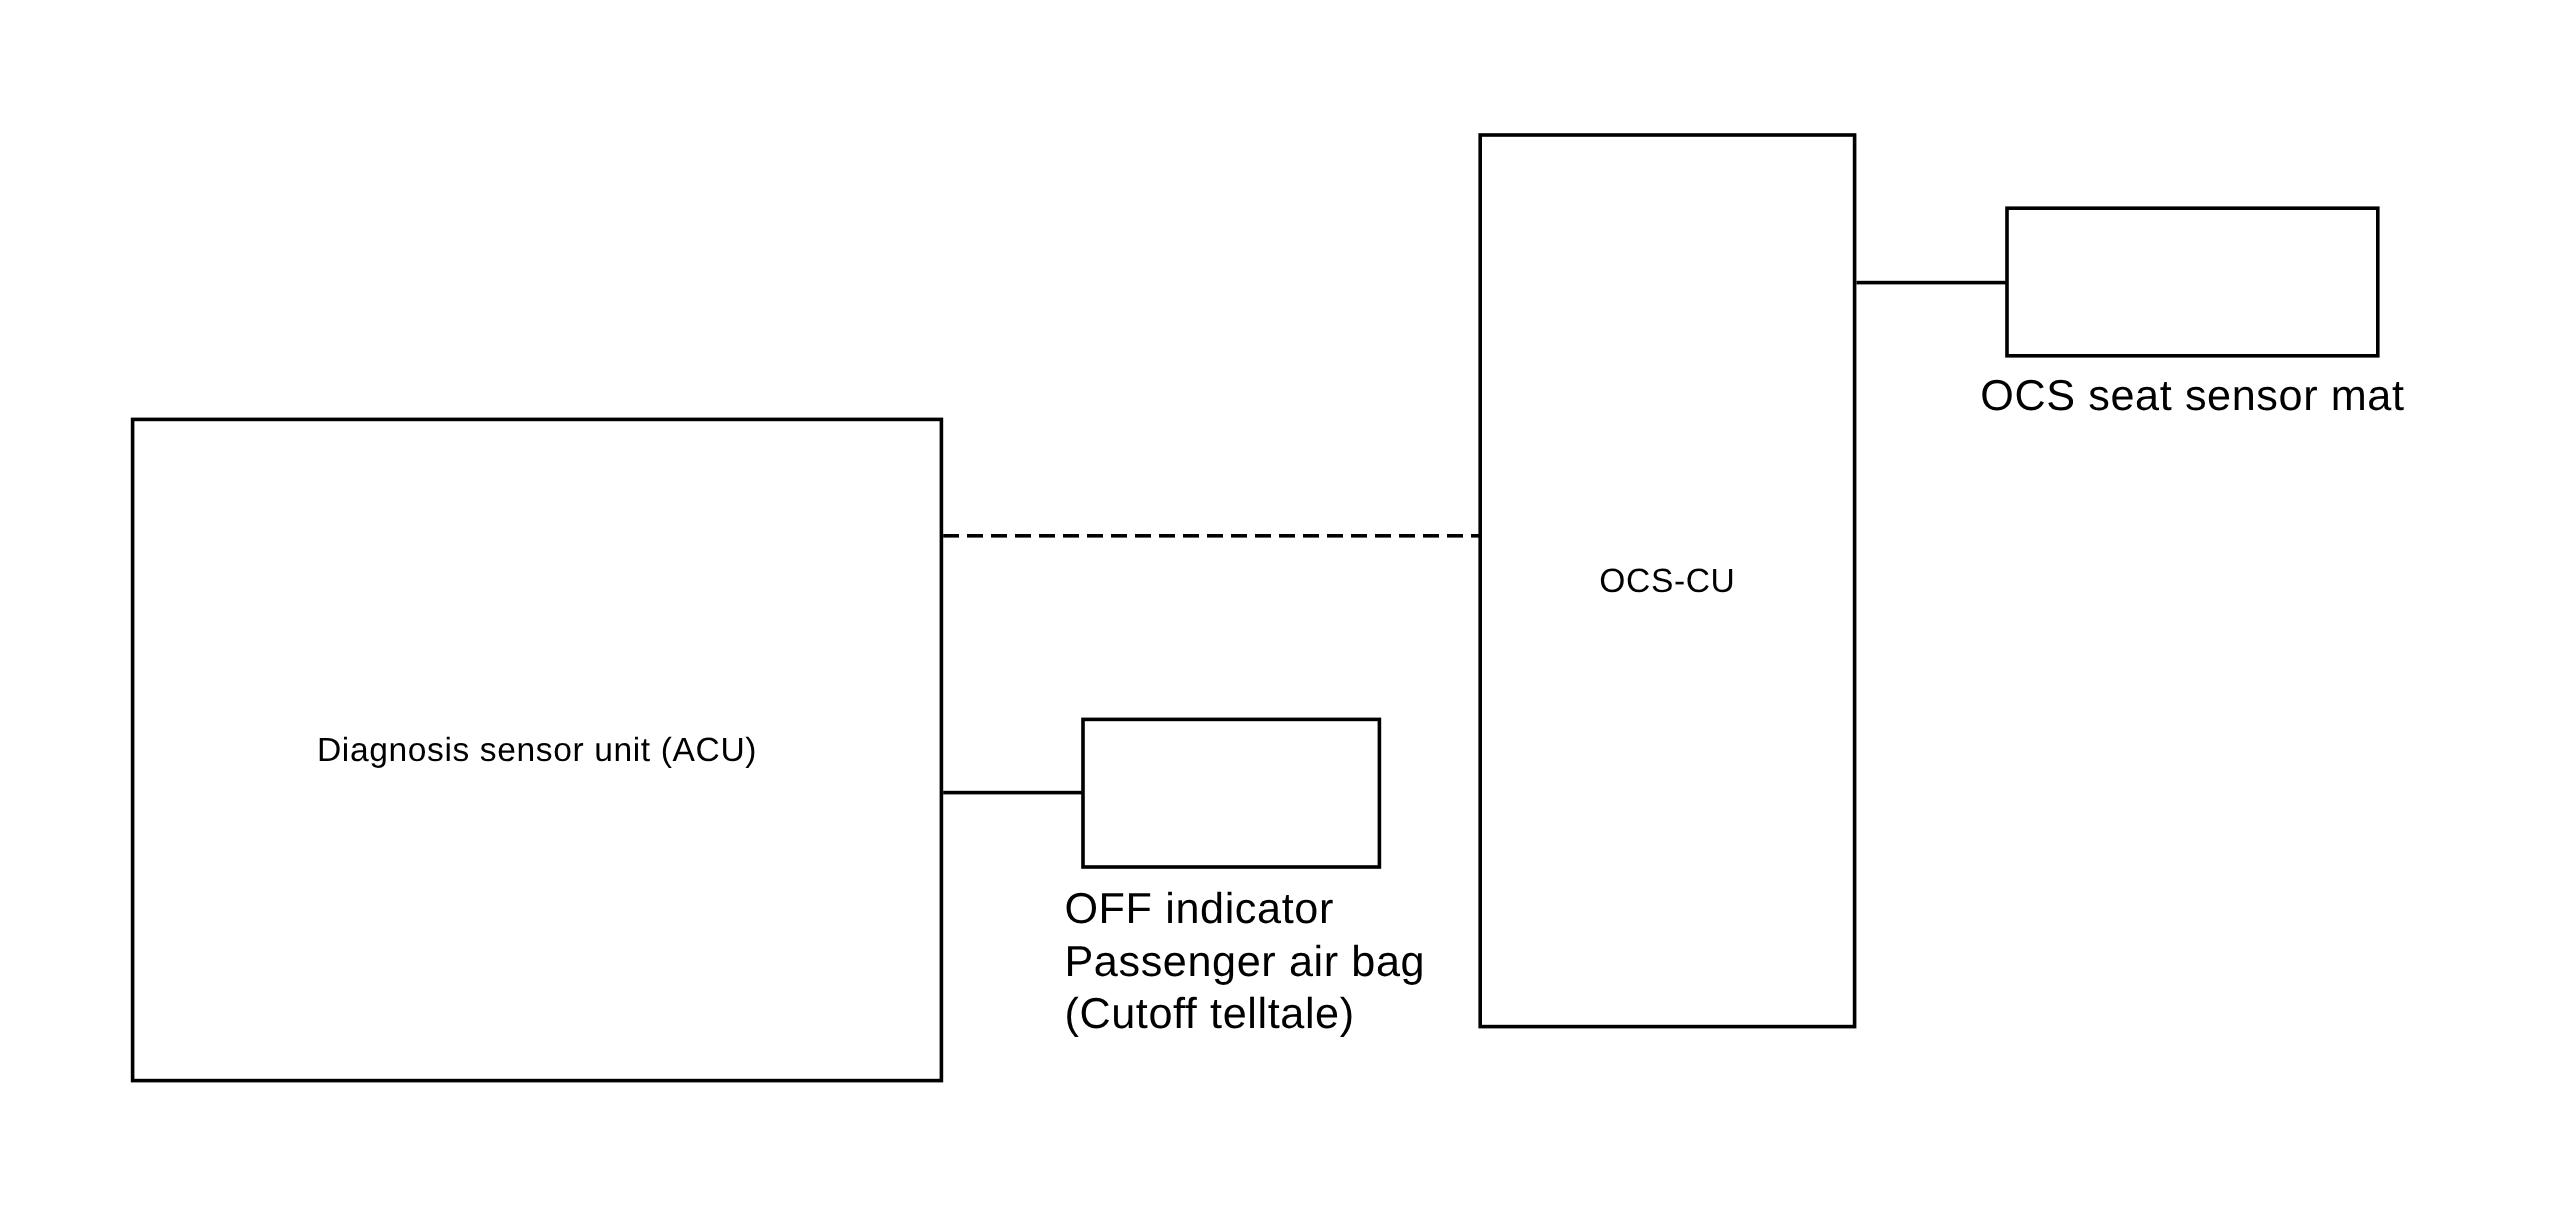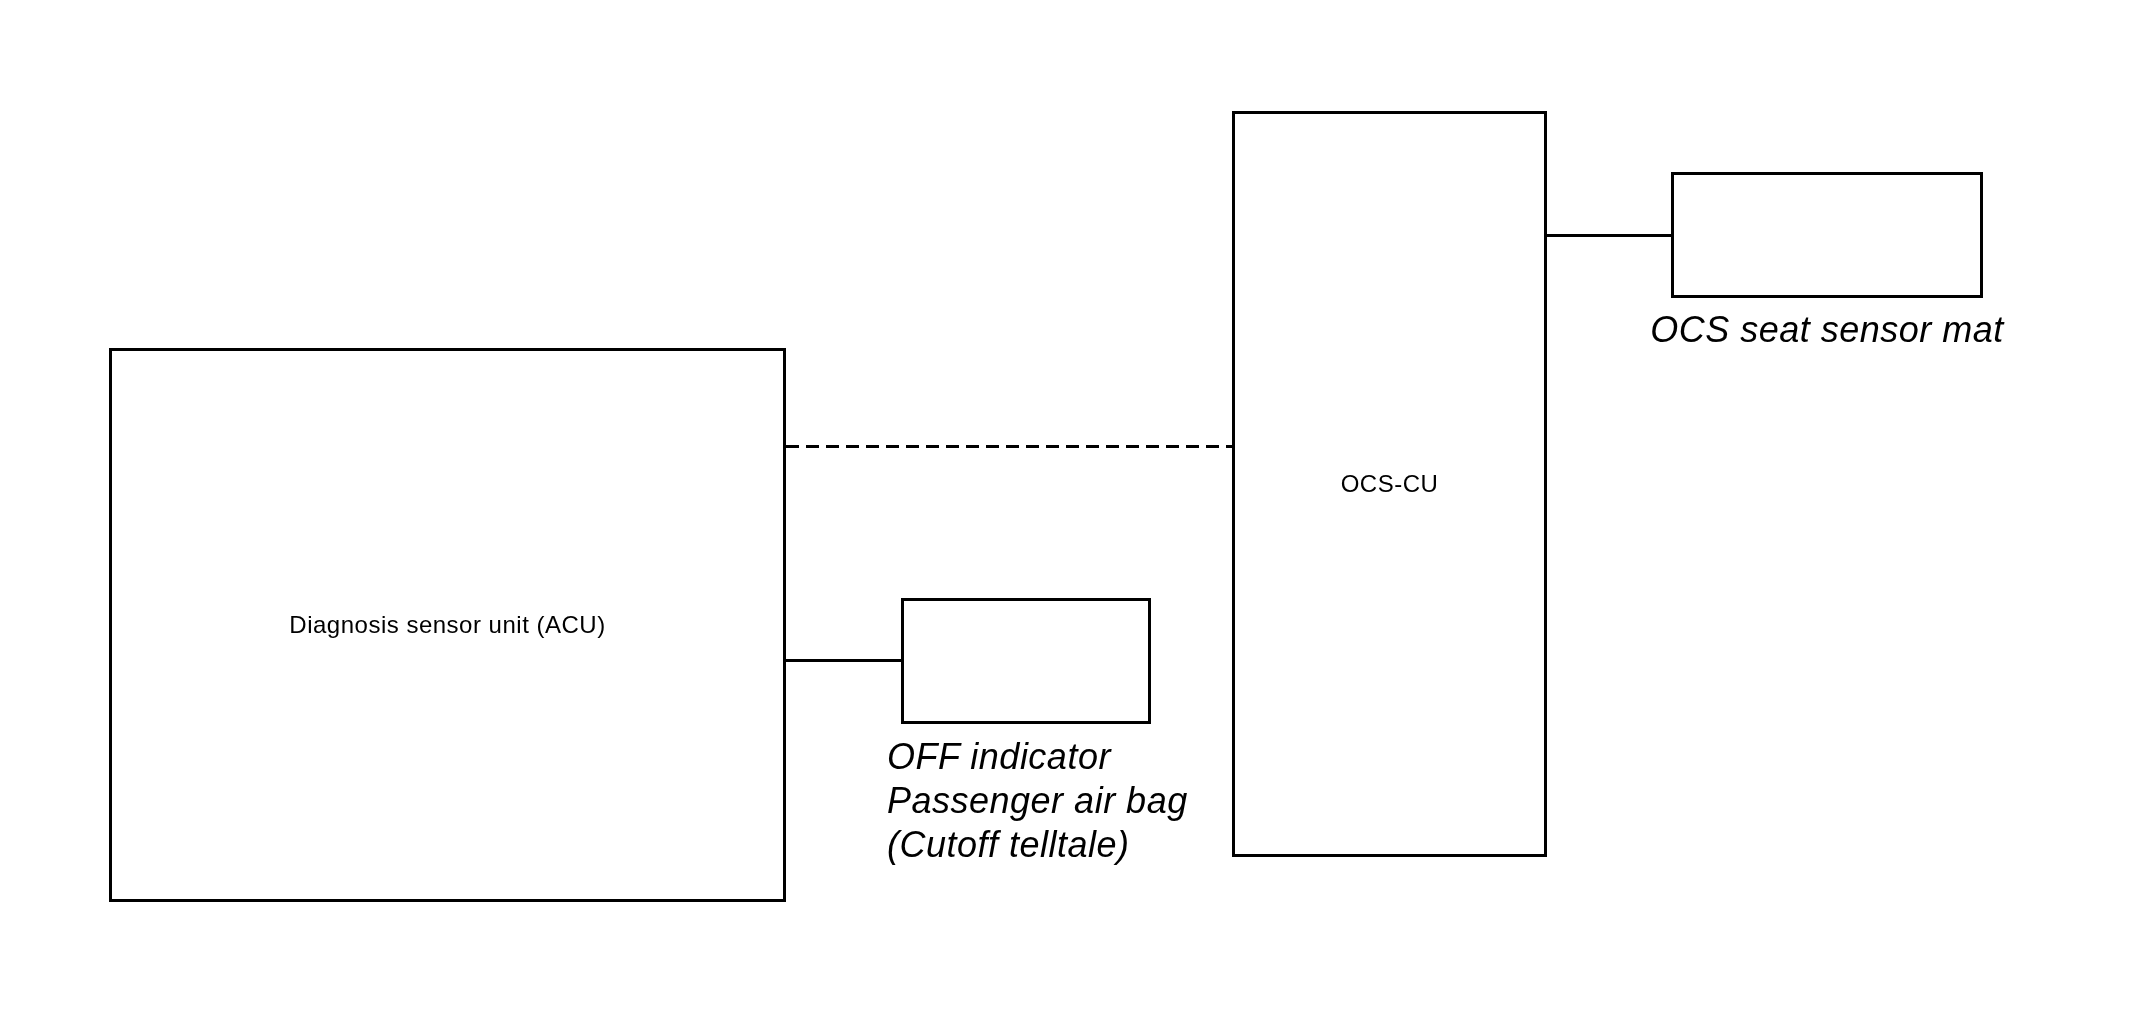--- a/index.html
+++ b/index.html
@@ -24,32 +24,31 @@
     display: flex;
     align-items: center;
     justify-content: center;
   }
   .box-acu     { left: 109px;  top: 348px; width: 677px; height: 554px; }
   .box-ocscu   { left: 1232px; top: 111px; width: 315px; height: 746px; }
   .box-mat     { left: 1671px; top: 172px; width: 312px; height: 126px; }
   .box-pab     { left: 901px;  top: 598px; width: 250px; height: 126px; }
 
   .box-label {
-    font-size: 24px;
+    font-size: 28px;
     letter-spacing: 0.5px;
     white-space: nowrap;
   }
 
   .caption {
     position: absolute;
     font-size: 36px;
     letter-spacing: 0.5px;
     line-height: 44px;
     white-space: nowrap;
-    font-style: italic;
   }
   .caption-mat {
     left: 1621px;
     top: 308px;
     width: 412px;
     text-align: center;
   }
   .caption-pab {
     left: 887px;
     top: 735px;

